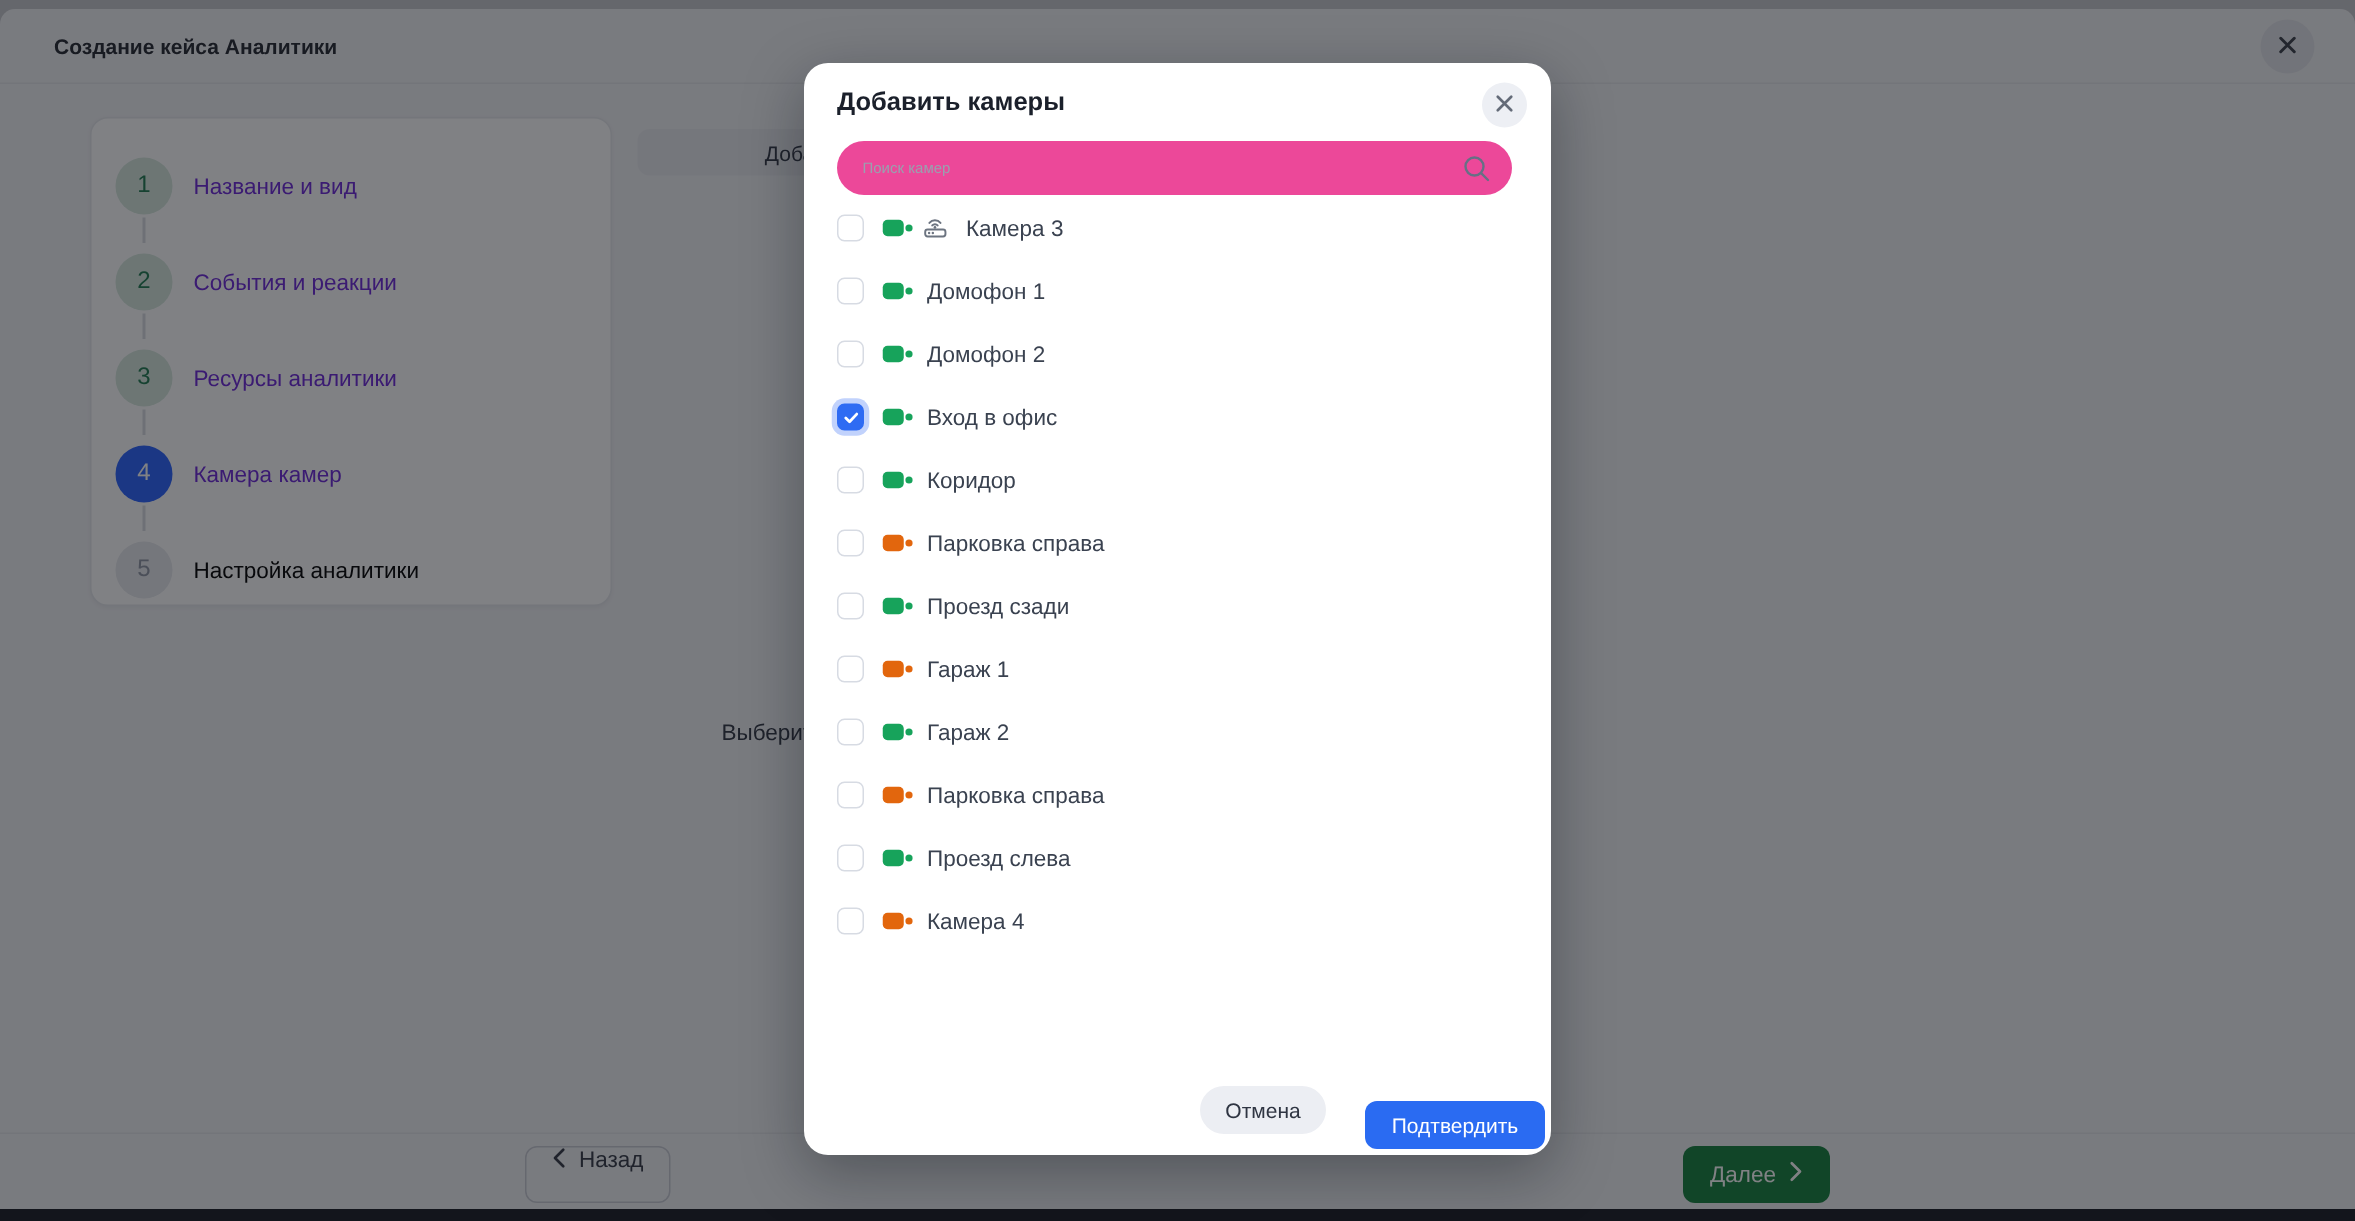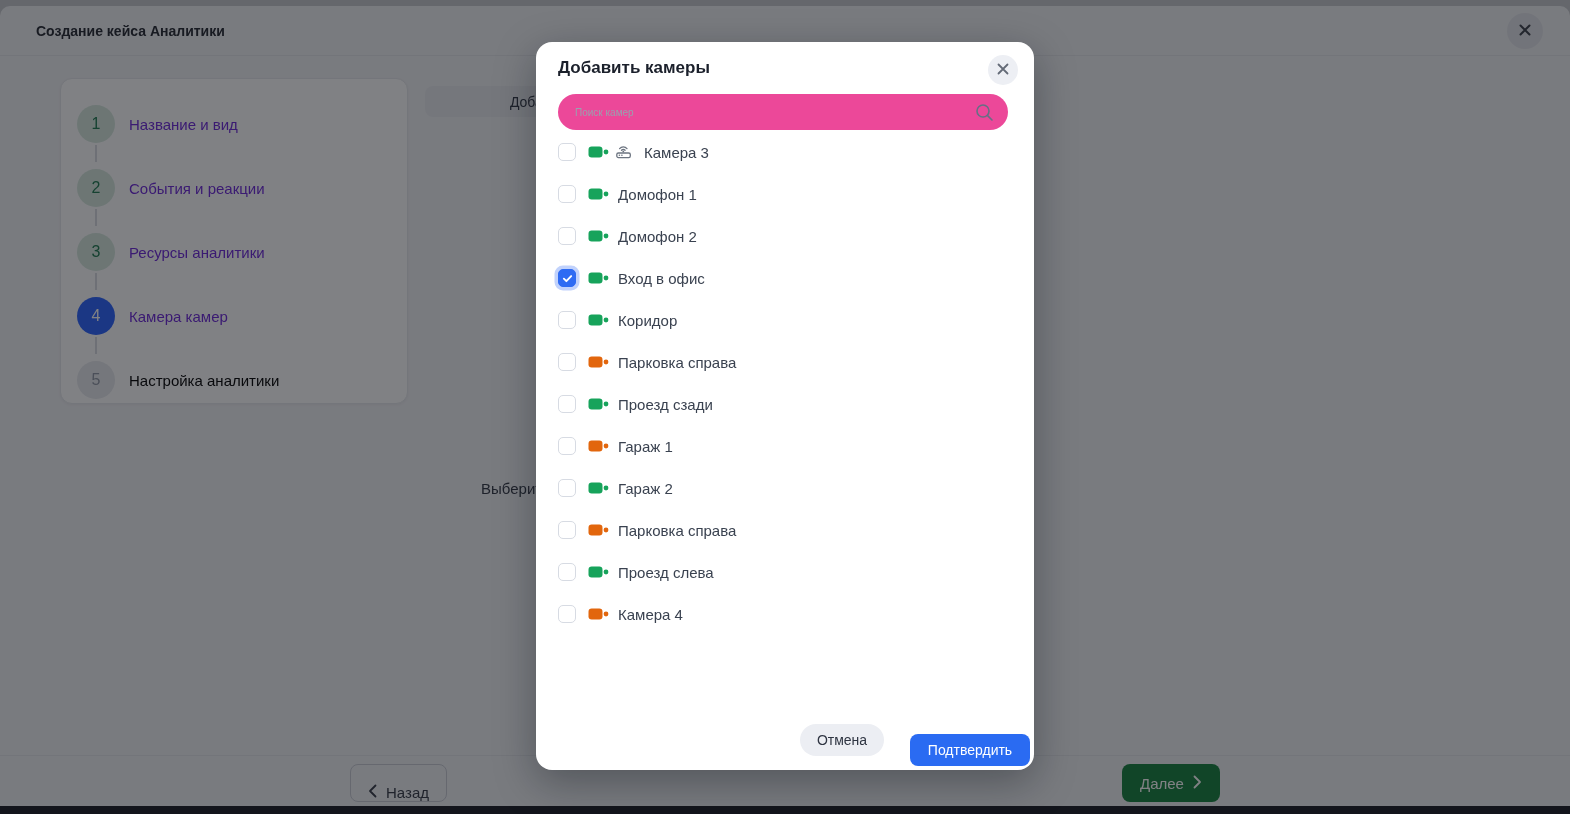--- a/index.html
+++ b/index.html
@@ -39,21 +39,21 @@
                      background:#e8eaef; border:none; border-radius:8px; font-size:14px;
                      color:#2f3542; font-family:inherit; cursor:pointer; }
   .hint-text { position:absolute; left:481px; top:474px; font-size:15px; color:#2f3542; white-space:nowrap; }
 
   
   .page-footer { position:absolute; left:0; top:749px; width:100%; height:51px;
                  border-top:1px solid #e3e5ea; }
   .btn-back { position:absolute; left:350px; top:8px; width:97px; height:38px;
               background:transparent; border:1px solid #c7cbd3; border-radius:8px;
               font-size:15px; color:#333945; font-family:inherit; cursor:pointer;
-              display:flex; align-items:flex-end; justify-content:center; gap:9px; }
+              display:flex; align-items:flex-start; justify-content:center; gap:9px; }
   .btn-next { position:absolute; left:1122px; top:8px; width:98px; height:38px;
               background:#15803d; border:none; border-radius:8px;
               font-size:15px; color:#ffffff; font-family:inherit; cursor:pointer;
               display:flex; align-items:center; justify-content:center; gap:9px; }
 
   
   .overlay { position:absolute; inset:0; background:rgba(15,17,23,0.53); z-index:50; }
 
   
   .modal { position:absolute; left:536px; top:42px; width:498px; height:728px;

